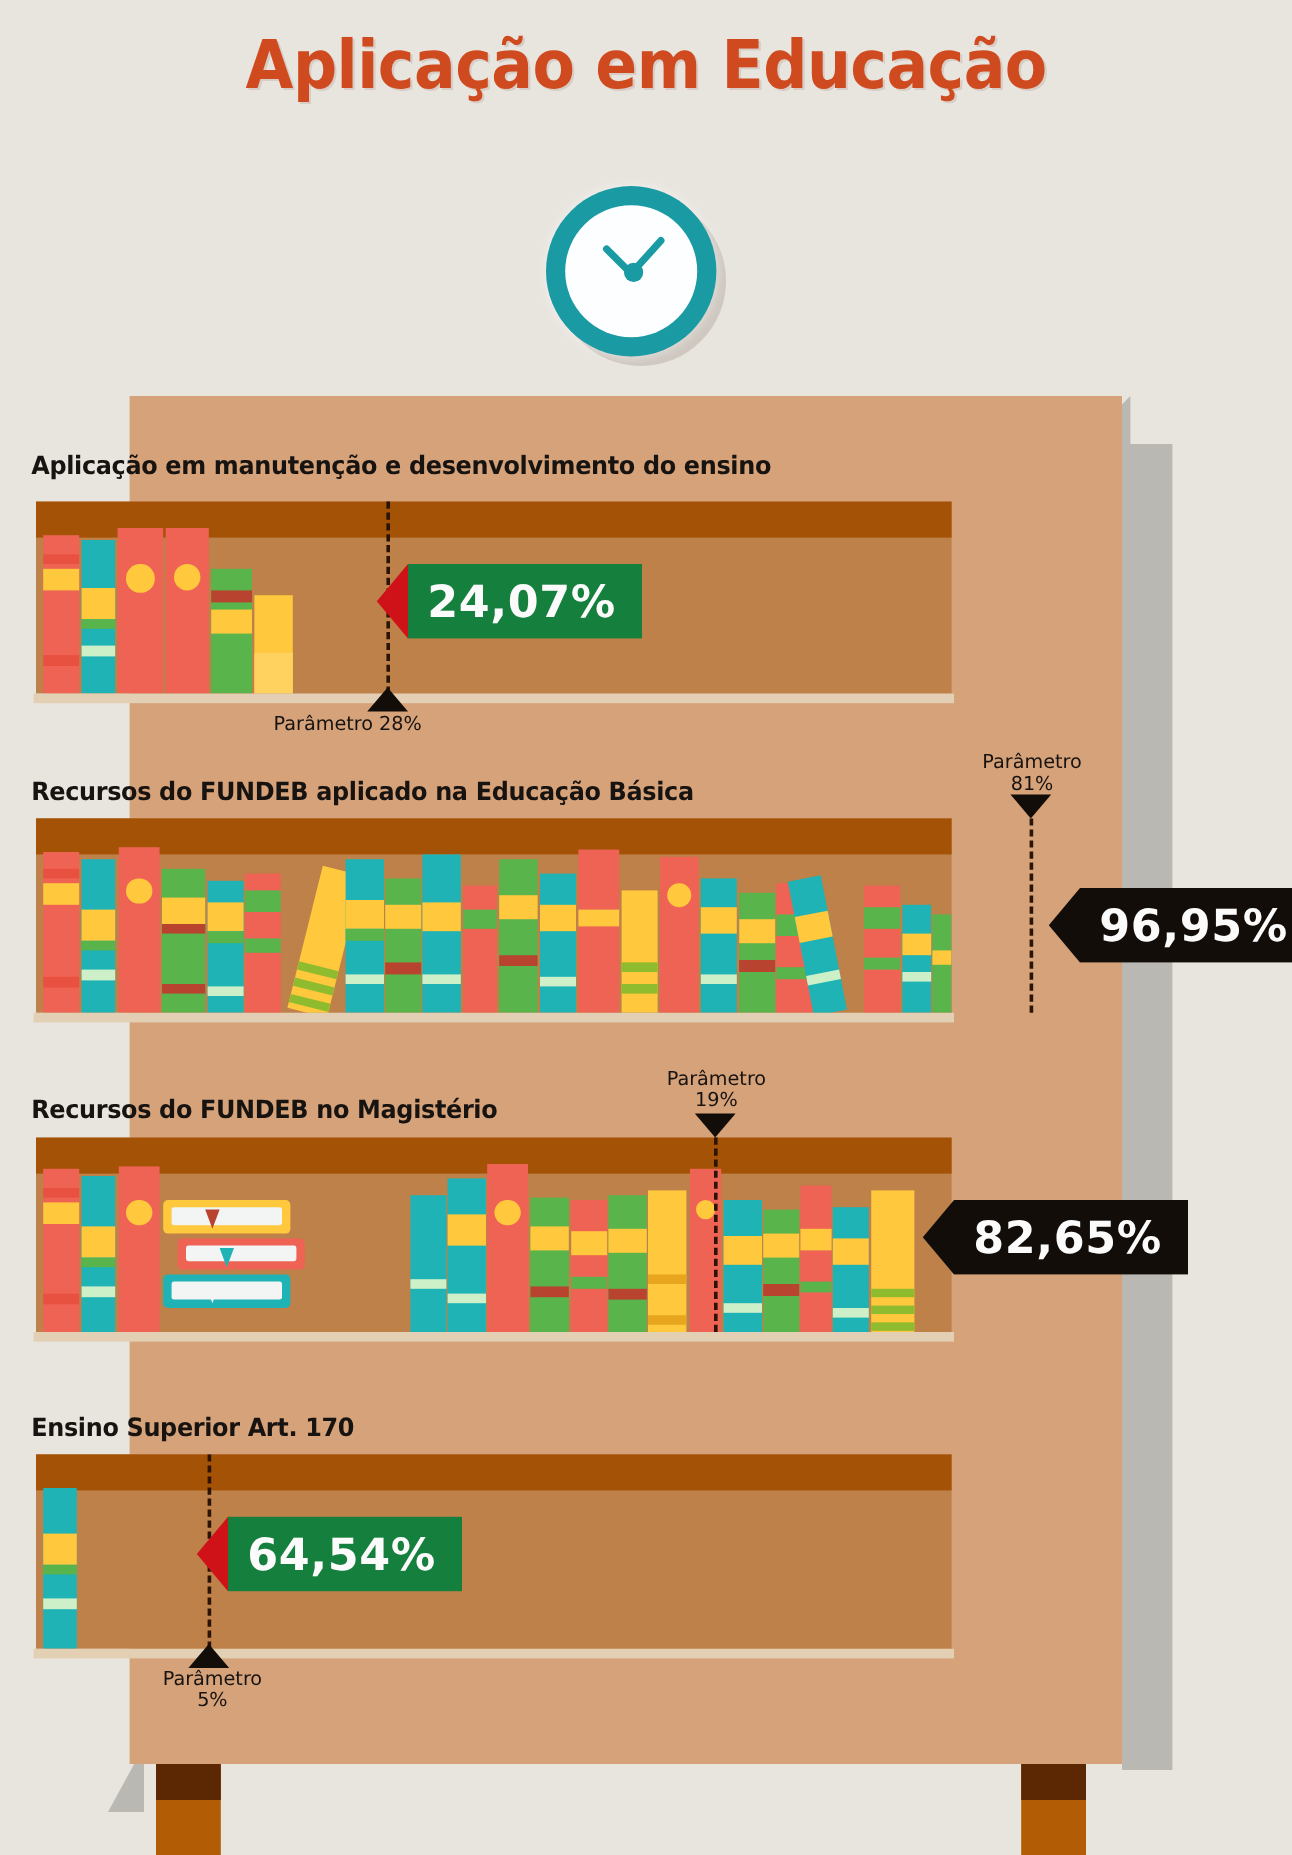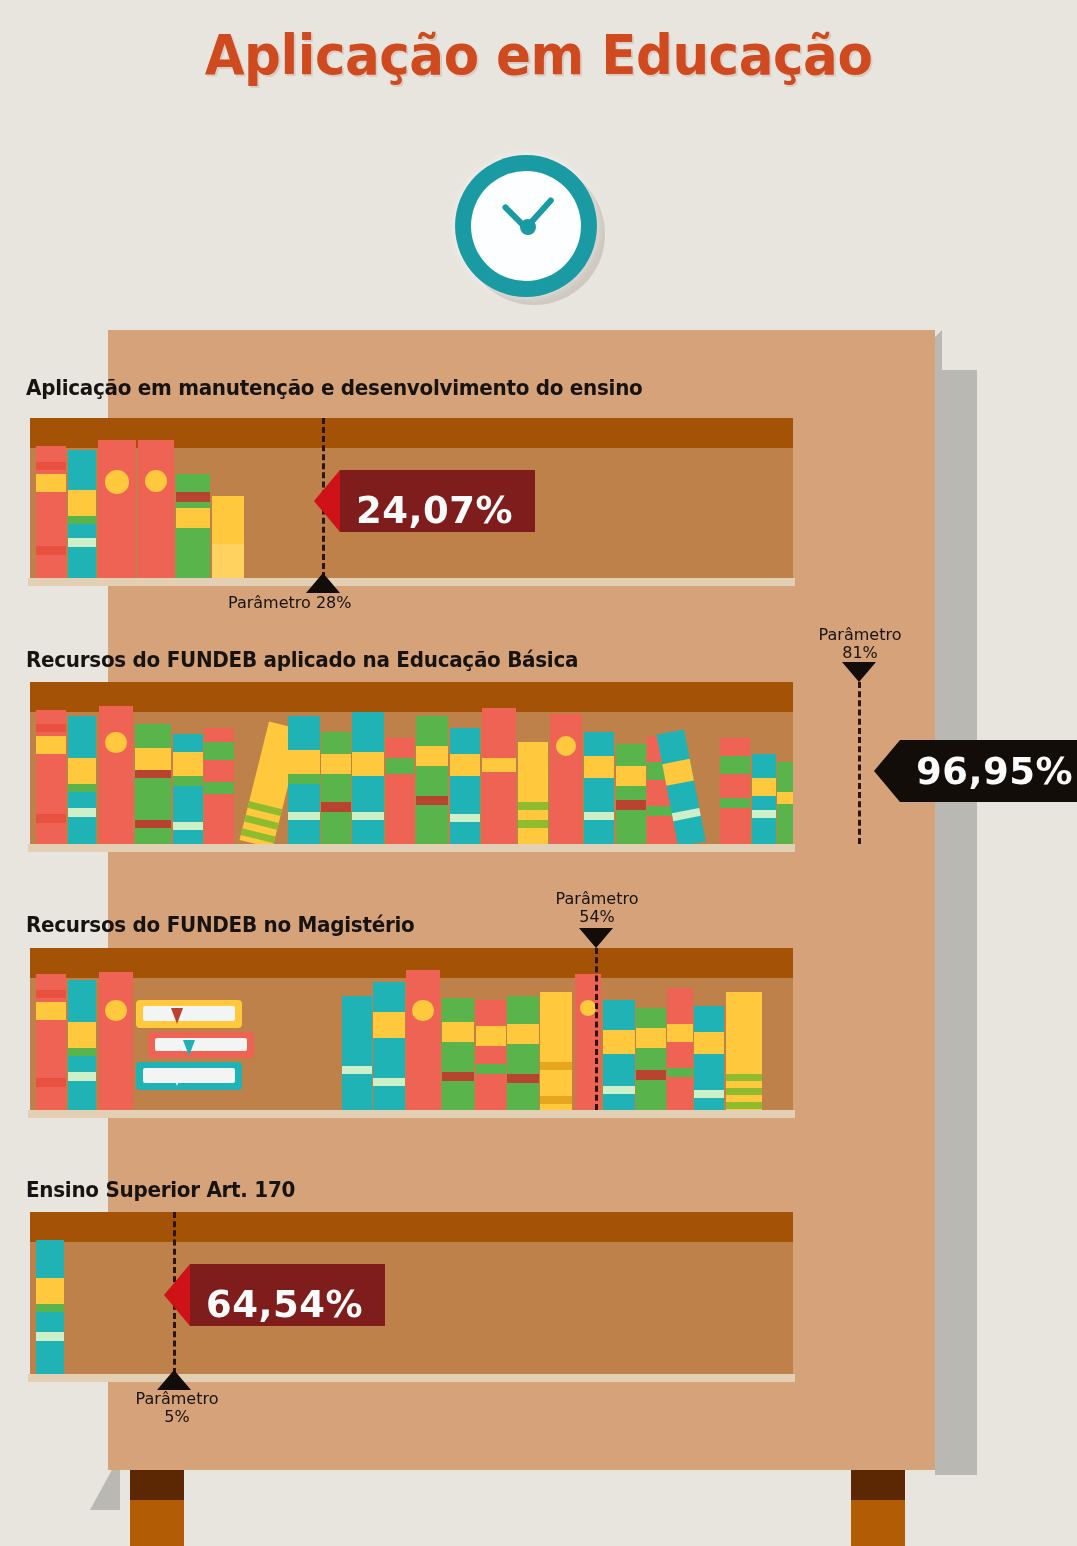--- a/index.html
+++ b/index.html
@@ -121,21 +121,21 @@
 
   
   .badge {
     position:absolute; height:62px;
     display:flex; align-items:center;
     padding:0 22px 0 16px;
     font-size:37px; font-weight:bold; color:#fbfbfb;
     font-family:"DejaVu Sans", sans-serif;
     letter-spacing:0.5px;
   }
-  .badge-red { background:#7f1d1d;align-items:flex-end; }
+  .badge-red { background:#15803d; }
   .badge-dark{ background:#120d08; }
   .badge .notch {
     position:absolute; left:-26px; top:0; width:0; height:0;
     border-top:31px solid transparent; border-bottom:31px solid transparent;
   }
   .badge-red .notch  { border-right:26px solid #cf1118; }
   .badge-dark .notch { border-right:26px solid #120d08; }
 </style>
 </head>
 <body>
@@ -396,21 +396,25 @@
           <div class="hpage" style="left:7.420000000000001px; top:6.16px; width:91.16px; height:14.56px;"></div>
           <div class="ribbon" style="left:34.980000000000004px; top:8.4px; border-left:6px solid transparent; border-right:6px solid transparent; border-top:16px solid #f2f5f3;"></div>
         </div>
       </div>
     <div class="shelf-base"></div>
   </div>
   <div class="dash" style="left:595px; top:948px; height:162px;"></div>
   <div class="tri-down" style="left:579px; top:928px;"></div>
   <div class="param" style="left:537px; top:890px; width:120px;">
     <div>Parâmetro</div>
-    <div>54%</div>
+    <div>19%</div>
+  </div>
+  <div class="badge badge-dark" style="left:795px; top:1000px;">
+    <div class="notch"></div>
+    <span>82,65%</span>
   </div>
 
   <div class="sec-label" style="top:1178px;">Ensino Superior Art. 170</div>
   <div class="shelf" id="shelf4" style="top:1212px; height:162px;">
     <div class="shelf-top"></div>
     <div class="shelf-inner" id="books4">
         <div class="book" style="left:6px; width:28px; height:134px; background:#1fb3b6;">
           <div class="band" style="top:38px; height:26px; background:#ffc83d;"></div>
           <div class="band" style="top:64px; height:8px; background:#5ab44c;"></div>
           <div class="band" style="top:92px; height:9px; background:#cdf0c8;"></div>

